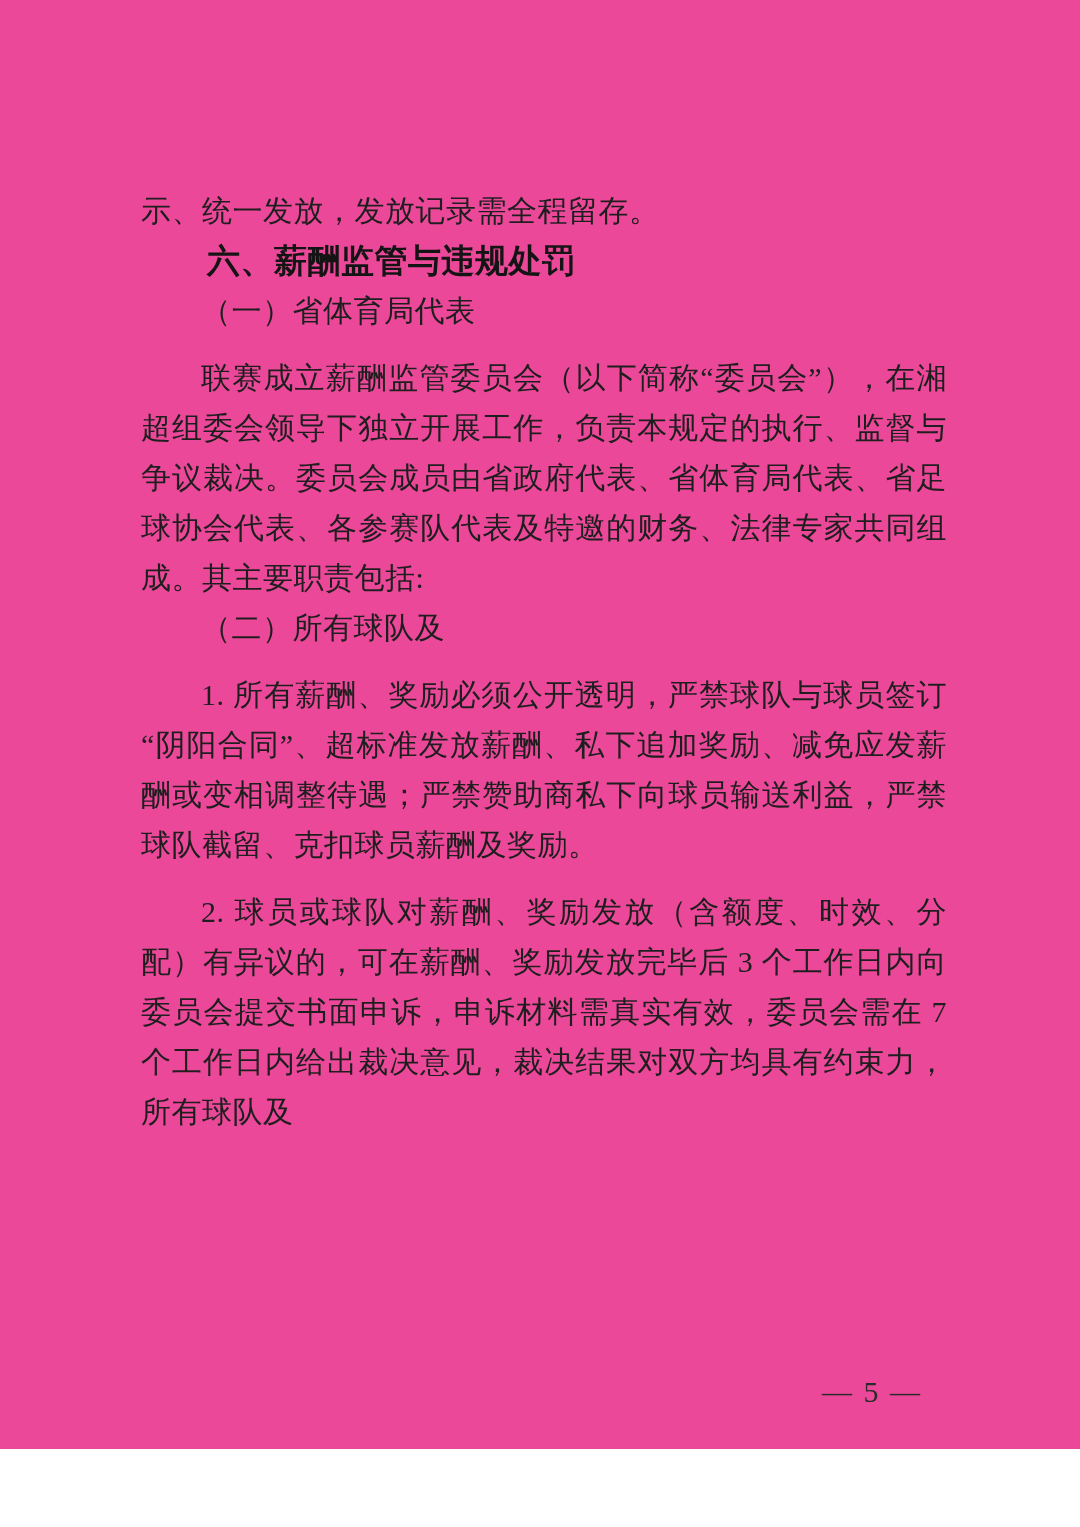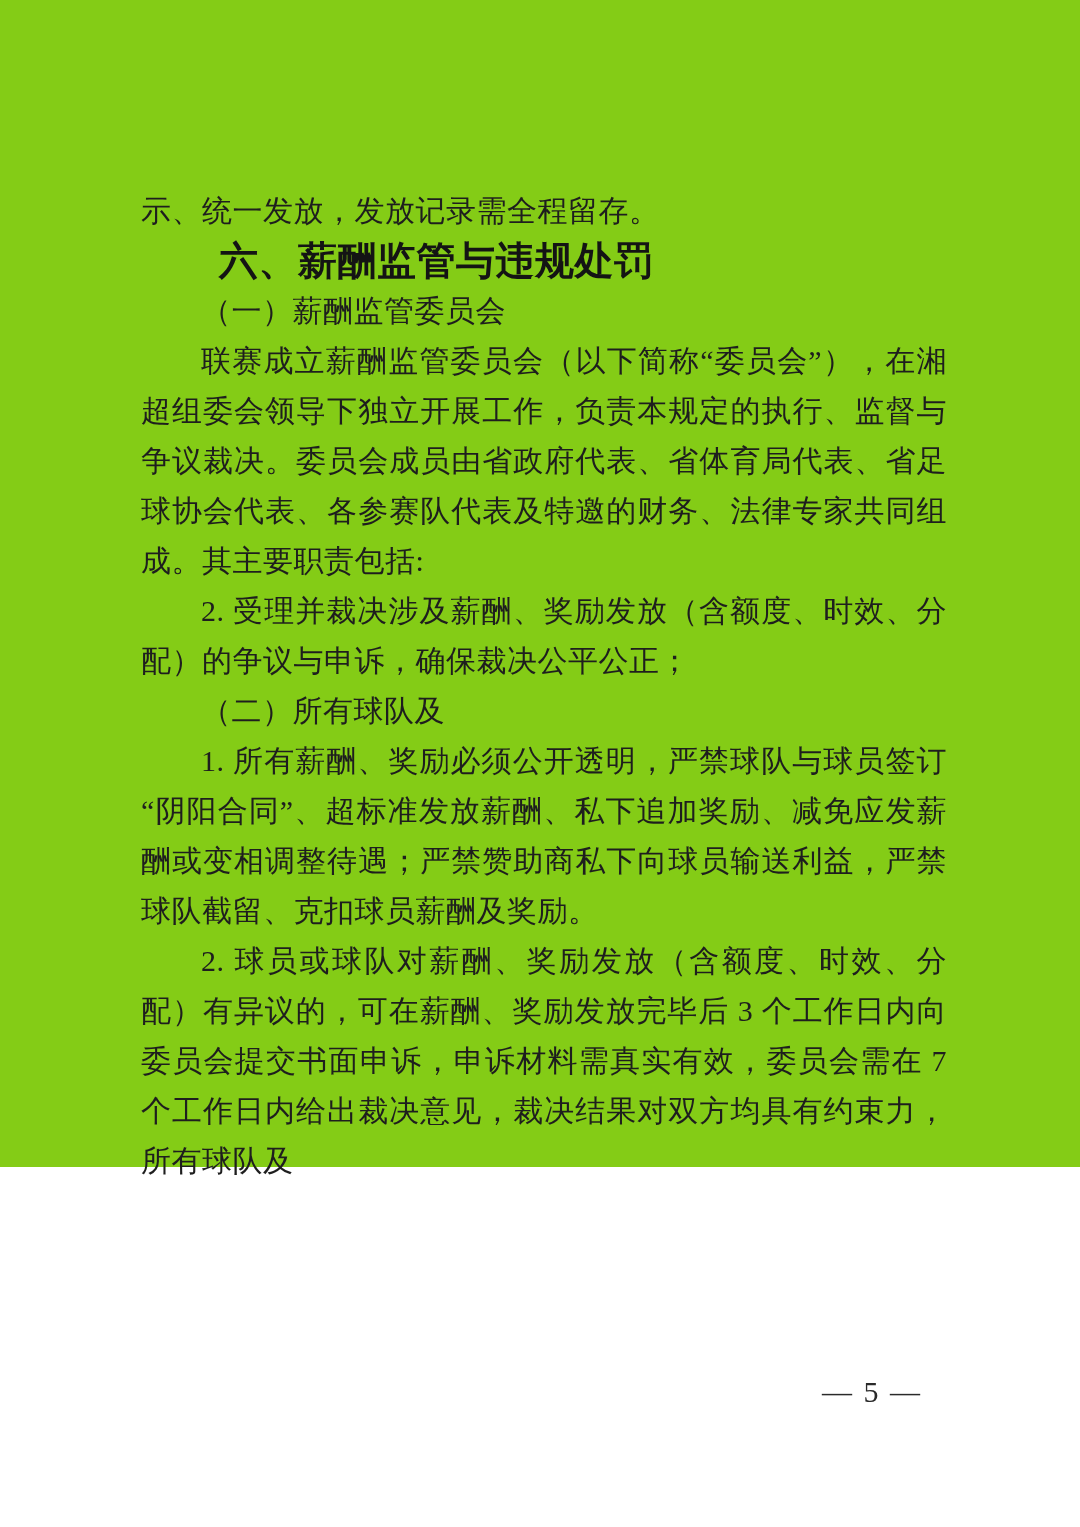--- a/index.html
+++ b/index.html
@@ -12,48 +12,49 @@
     height: 1527px;
     position: relative;
     font-family: "Liberation Serif", "DejaVu Serif", serif;
     color: #1e1e1e;
     overflow: hidden;
   }
   .page {
     position: absolute;
     left: 0; top: 0;
     width: 1080px;
-    height: 1167px;
-    background: #84cc16;
+    height: 1449px;
+    background: #ec4899;
   }
   .content {
     position: absolute;
     left: 141px;
     top: 186px;
     width: 806px;
   }
   .line, .para, .heading, .subheading {
     margin: 0;
     padding: 0;
     font-size: 30px;
     line-height: 50px;
     text-align: justify;
     letter-spacing: 0.5px;
   }
   .line {
     text-indent: 0;
   }
   .para {
     text-indent: 2em;
+    margin-top: 17px;
   }
   .heading {
     font-family: Liberation Sans, sans-serif;
     font-weight: 700;
     text-indent: 2em;
-    font-size: 39px;
+    font-size: 33px;
     color: #141414;
   }
   .subheading {
     text-indent: 2em;
   }
   .footer {
     position: absolute;
     left: 822px;
     top: 1372px;
     font-size: 30px;
@@ -66,26 +67,25 @@
 <body>
 
 <div class="page">
 
   <div class="content">
 
     <p class="line">示、统一发放，发放记录需全程留存。</p>
 
     <p class="heading">六、薪酬监管与违规处罚</p>
 
-    <p class="subheading">（一）薪酬监管委员会</p>
+    <p class="subheading">（一）省体育局代表</p>
 
     <p class="para">联赛成立薪酬监管委员会（以下简称“委员会”），在湘超组委会领导下独立开展工作，负责本规定的执行、监督与争议裁决。委员会成员由省政府代表、省体育局代表、省足球协会代表、各参赛队代表及特邀的财务、法律专家共同组成。其主要职责包括:</p>
 
 
-    <p class="para">2. 受理并裁决涉及薪酬、奖励发放（含额度、时效、分配）的争议与申诉，确保裁决公平公正；</p>
 
 
     <p class="subheading">（二）所有球队及</p>
 
     <p class="para">1. 所有薪酬、奖励必须公开透明，严禁球队与球员签订“阴阳合同”、超标准发放薪酬、私下追加奖励、减免应发薪酬或变相调整待遇；严禁赞助商私下向球员输送利益，严禁球队截留、克扣球员薪酬及奖励。</p>
 
     <p class="para">2. 球员或球队对薪酬、奖励发放（含额度、时效、分配）有异议的，可在薪酬、奖励发放完毕后 3 个工作日内向委员会提交书面申诉，申诉材料需真实有效，委员会需在 7 个工作日内给出裁决意见，裁决结果对双方均具有约束力，所有球队及</p>
 
   </div>
 

